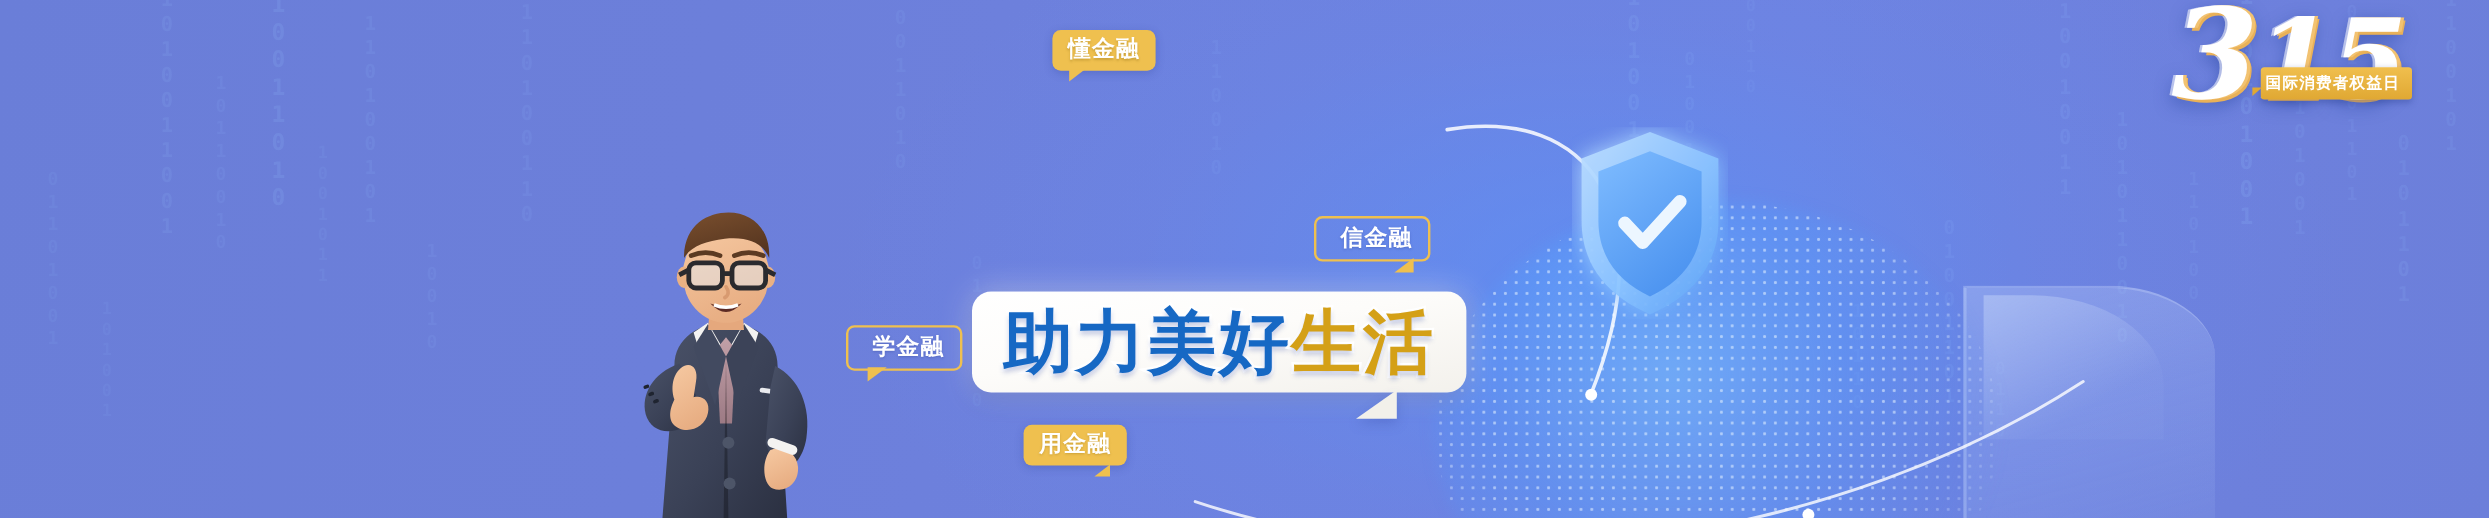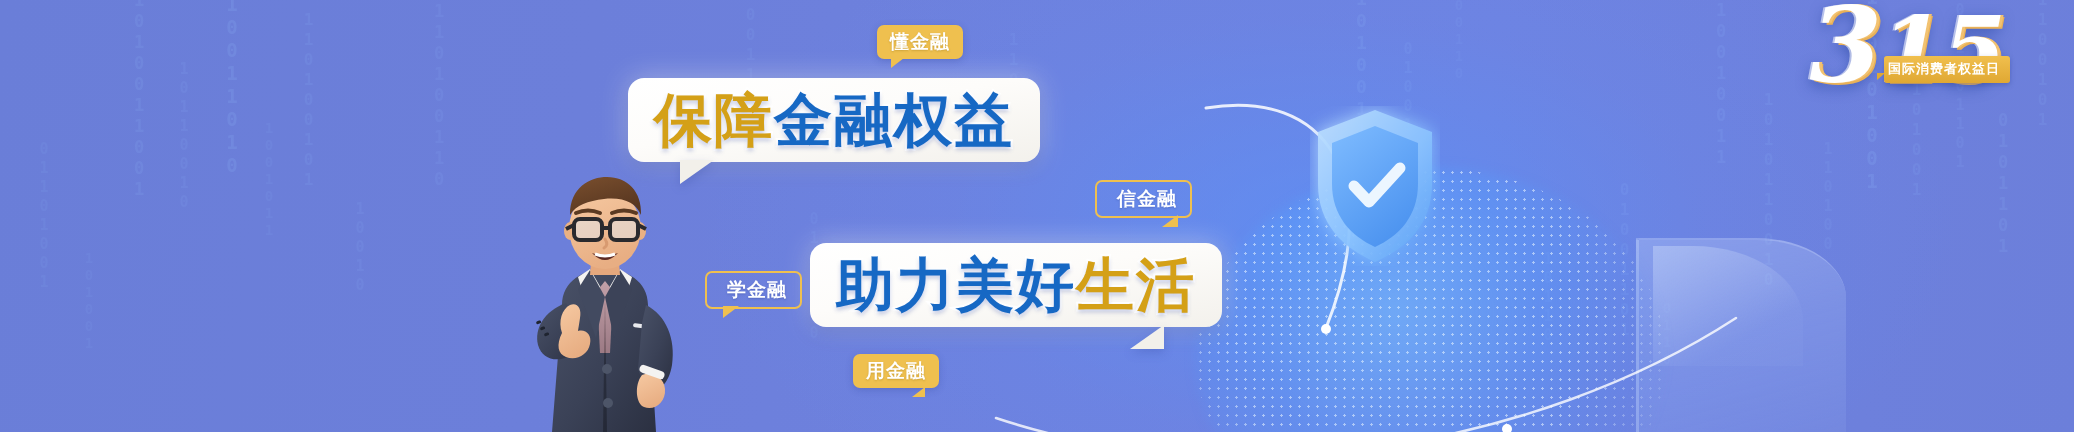--- a/index.html
+++ b/index.html
@@ -424,26 +424,20 @@
       <path d="M76 50 Q88 45 100 50" stroke="#5b3a22" stroke-width="4" fill="none" stroke-linecap="round"></path>
       <path d="M112 50 Q124 45 136 50" stroke="#5b3a22" stroke-width="4" fill="none" stroke-linecap="round"></path>
 
       <path d="M105 76 Q109 82 104 85" stroke="#d89a70" stroke-width="3" fill="none" stroke-linecap="round"></path>
 
       <path d="M92 90 Q105 104 118 90 Q105 96 92 90 Z" fill="#5c2a23"></path>
       <path d="M95 91 Q105 95 115 91" stroke="#ffffff" stroke-width="3" fill="none"></path>
     </svg>
   </div>
 
-  <div class="bubble bubble-1">
-    <span class="headline">
-      <span class="gold">保障</span><span class="blue">金融权益</span>
-    </span>
-    <span class="tail"></span>
-  </div>
 
   <div class="bubble bubble-2">
     <span class="headline">
       <span class="blue">助力美好</span><span class="gold">生活</span>
     </span>
     <span class="tail"></span>
   </div>
 
   <div class="tag solid tag-dong">
     <span>懂金融</span>

